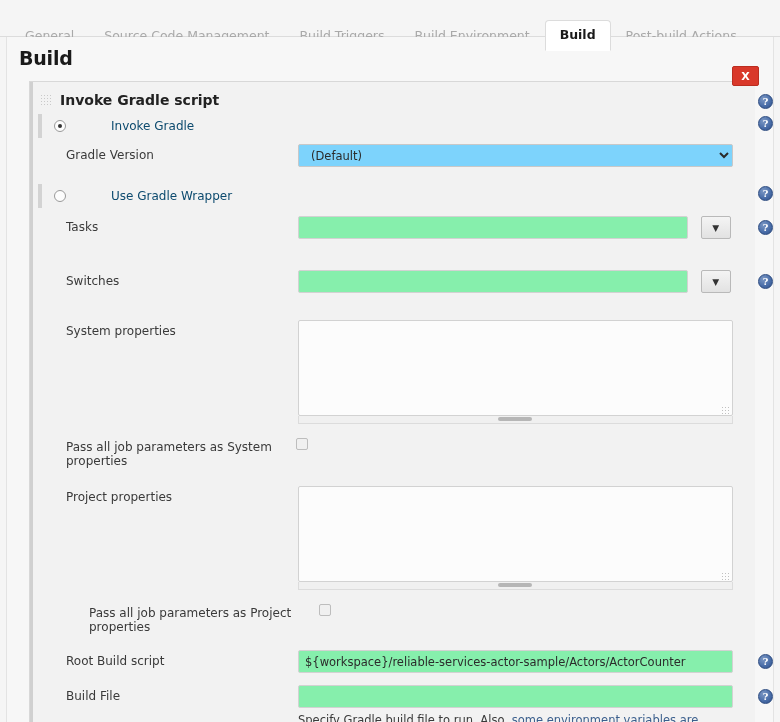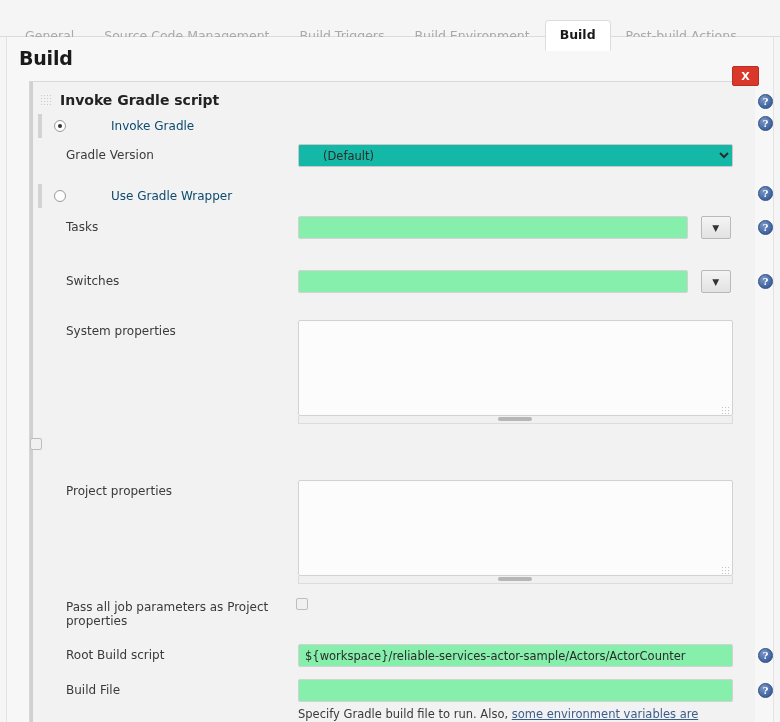--- a/index.html
+++ b/index.html
@@ -183,27 +183,27 @@
     color: #2b2b2b;
     padding: 0 6px;
     outline: none;
   }
   .txt.w390 { width: 390px; }
   .txt.w435 { width: 435px; }
 
   select.sel {
     width: 435px;
     height: 23px;
-    background: #14b8a6;
+    background: #7dd3fc;
     border: 1px solid #c8c8c8;
     border-radius: 2px;
     font-family: "DejaVu Sans", "Liberation Sans", sans-serif;
     font-size: 11.5px;
     color: #2b2b2b;
-    padding: 0 20px;
+    padding: 0 8px;
     outline: none;
   }
 
   .combo-btn {
     width: 30px; height: 23px;
     margin-left: 9px;
     background: linear-gradient(#f4f4f4, #e2e2e2);
     border: 1px solid #b9b9b9;
     border-radius: 2px;
     display: inline-flex;
@@ -380,20 +380,21 @@
           <textarea class="ta" style=""></textarea>
           <div class="ta-grip"></div>
           <div class="ta-scroll"></div>
         </div>
       </div>
     </div>
 
     <div style="height:12px;"></div>
 
     <div class="row">
+      <div class="row-label" style="width:266px;flex:0 0 266px;">Pass all job parameters as System properties</div>
       <div class="row-ctl">
         <span class="cbx"></span>
       </div>
     </div>
 
     <div style="height:18px;"></div>
 
     <div class="row">
       <div class="row-label">Project properties</div>
       <div class="row-ctl">
@@ -401,21 +402,21 @@
           <textarea class="ta" style=""></textarea>
           <div class="ta-grip"></div>
           <div class="ta-scroll"></div>
         </div>
       </div>
     </div>
 
     <div style="height:12px;"></div>
 
     <div class="row">
-      <div class="row-label" style="width:266px;flex:0 0 266px;">Pass all job parameters as Project properties</div>
+      <div class="row-label" style="width:266px;flex:0 0 266px;margin-left:23px;">Pass all job parameters as Project properties</div>
       <div class="row-ctl">
         <span class="cbx"></span>
       </div>
     </div>
 
     <div style="height:16px;"></div>
 
     <div class="row">
       <div class="row-label">Root Build script</div>
       <div class="row-ctl">

